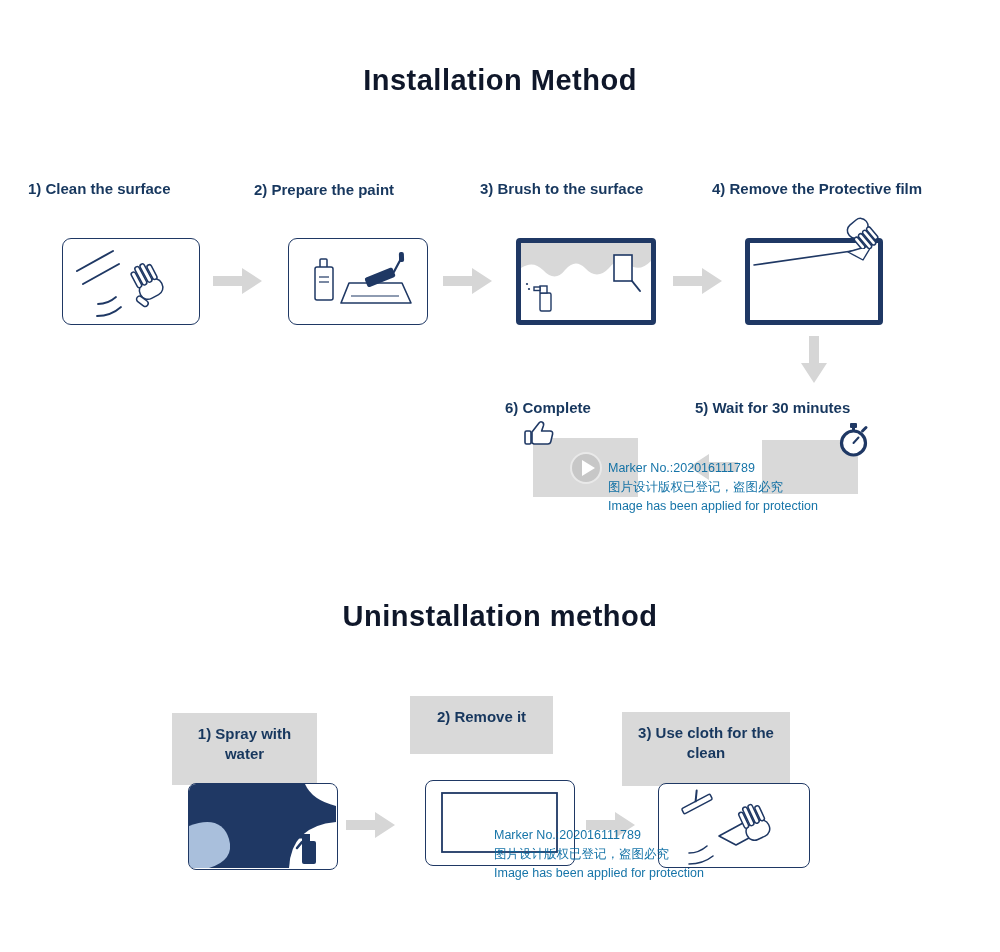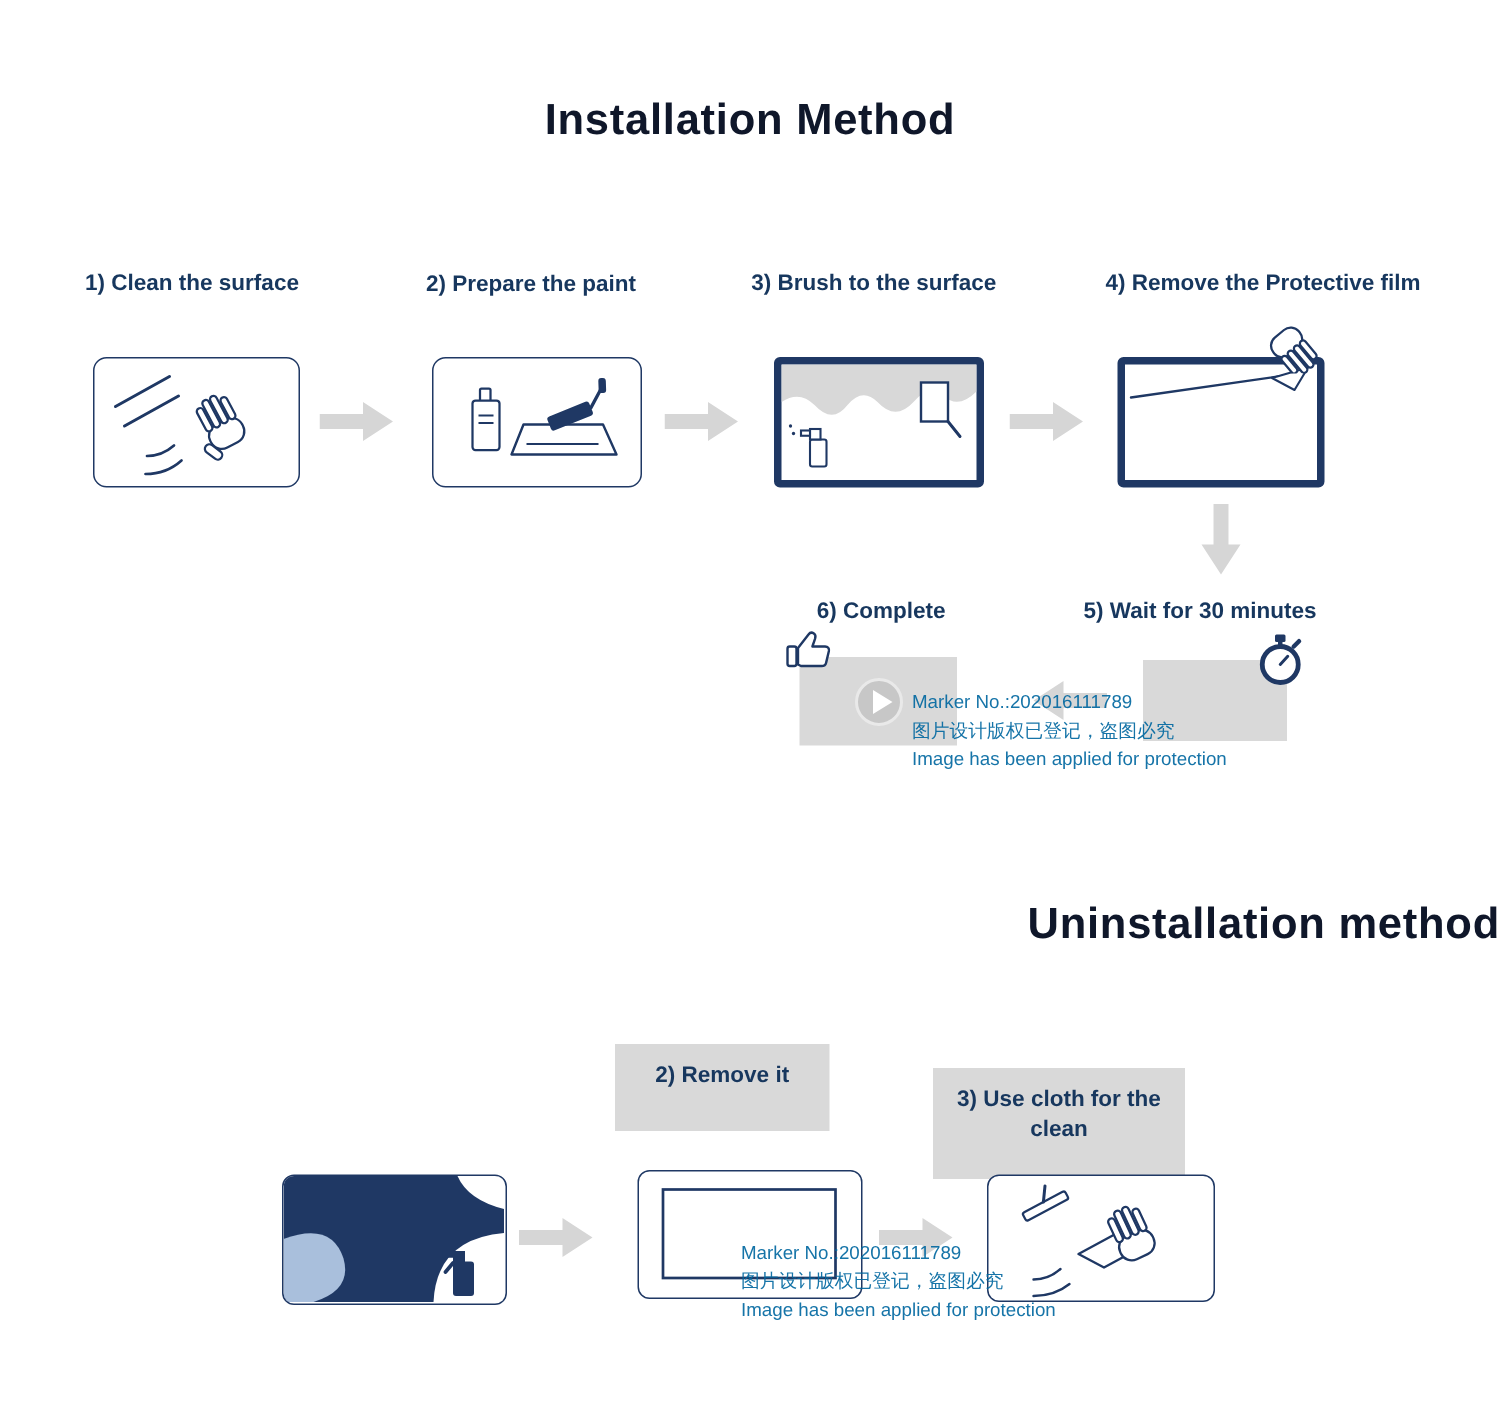--- a/index.html
+++ b/index.html
@@ -1,20 +1,20 @@
 <!DOCTYPE html>
 <html><head>
 <meta charset="utf-8">
 <style>
   html,body{margin:0;padding:0;background:#fff;}
   .canvas{position:relative;width:1000px;height:952px;background:#fff;overflow:hidden;
           font-family:"Liberation Sans",sans-serif;}
   .title{position:absolute;left:0;width:100%;text-align:center;font-size:29px;font-weight:bold;
          color:#0f172a;letter-spacing:.5px;}
-  .step-label{position:absolute;font-size:15px;font-weight:600;color:#17375E;text-align:center;line-height:19px;}
+  .step-label{position:absolute;font-size:15px;font-weight:600;color:#17375E;line-height:19px;}
   .box{position:absolute;box-sizing:border-box;background:#fff;border:1.6px solid #1F3864;border-radius:9px;z-index:2;}
   .board{position:absolute;box-sizing:border-box;background:#fff;border:5px solid #1F3864;border-radius:4px;z-index:2;}
   .grayrect{position:absolute;background:#D9D9D9;z-index:1;}
   .glabel{position:absolute;box-sizing:border-box;background:#D9D9D9;color:#17375E;font-size:15px;
           font-weight:600;text-align:center;padding:11px 8px 0 8px;line-height:20px;z-index:1;}
   .img{position:absolute;box-sizing:border-box;background:#fff;border:1.6px solid #1F3864;border-radius:8px;
        overflow:hidden;z-index:2;}
   .arrow{position:absolute;z-index:1;}
   .arrow polygon{fill:#D6D6D6;}
   .wm{position:absolute;color:#0369a1;font-size:12.5px;line-height:19px;z-index:6;pointer-events:none;opacity:.92;}
@@ -142,22 +142,23 @@
     <circle cx="17.5" cy="21" r="12" fill="#fff" stroke="#1F3864" stroke-width="3.2"></circle>
     <line x1="17.5" y1="21" x2="22.5" y2="15.5" stroke="#1F3864" stroke-width="2" stroke-linecap="round"></line>
   </svg>
 
   <div class="wm" style="left:608px;top:459px;width:280px;">
     <div>Marker No.:202016111789</div>
     <div>图片设计版权已登记，盗图必究</div>
     <div>Image has been applied for protection</div>
   </div>
 
-  <div class="title" style="top:600px;text-align:right;">Uninstallation method</div>
-
+  <div class="title" style="top:600px;">Uninstallation method</div>
+
+  <div class="glabel" style="left:172px;top:713px;width:145px;height:72px;">1) Spray with water</div>
   <div class="glabel" style="left:410px;top:696px;width:143px;height:58px;">2) Remove it</div>
   <div class="glabel" style="left:622px;top:712px;width:168px;height:74px;">3) Use cloth for the clean</div>
 
   <div class="img" style="left:188px;top:783px;width:150px;height:87px;">
     <svg width="147" height="84" viewBox="0 0 147 84">
       <rect x="0" y="0" width="147" height="84" fill="#1F3864"></rect>
       <path d="M147,0 L147,22 Q123,16 116,0 Z" fill="#fff"></path>
       <path d="M0,42 Q32,30 40,55 Q46,76 20,84 L0,84 Z" fill="#A9BFDC"></path>
       <path d="M147,38 Q102,42 100,84 L147,84 Z" fill="#fff"></path>
       <g transform="translate(120,50)">

